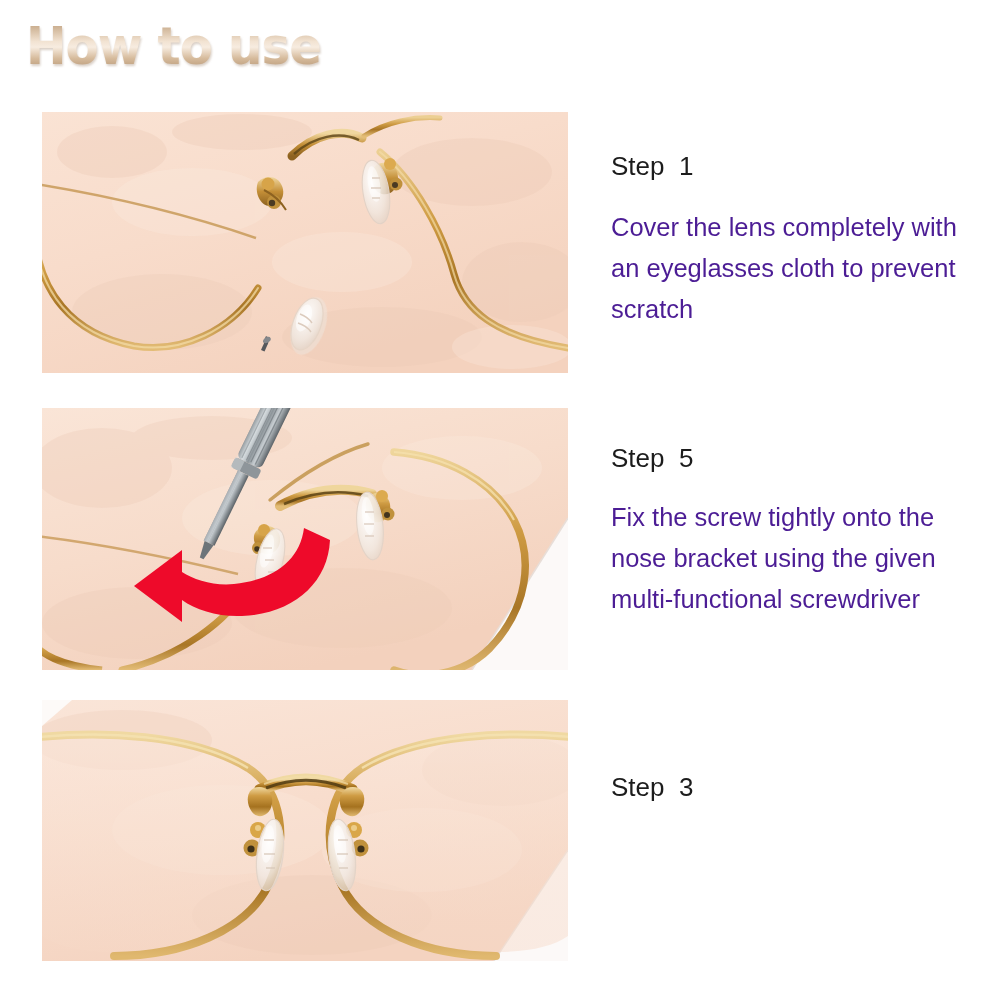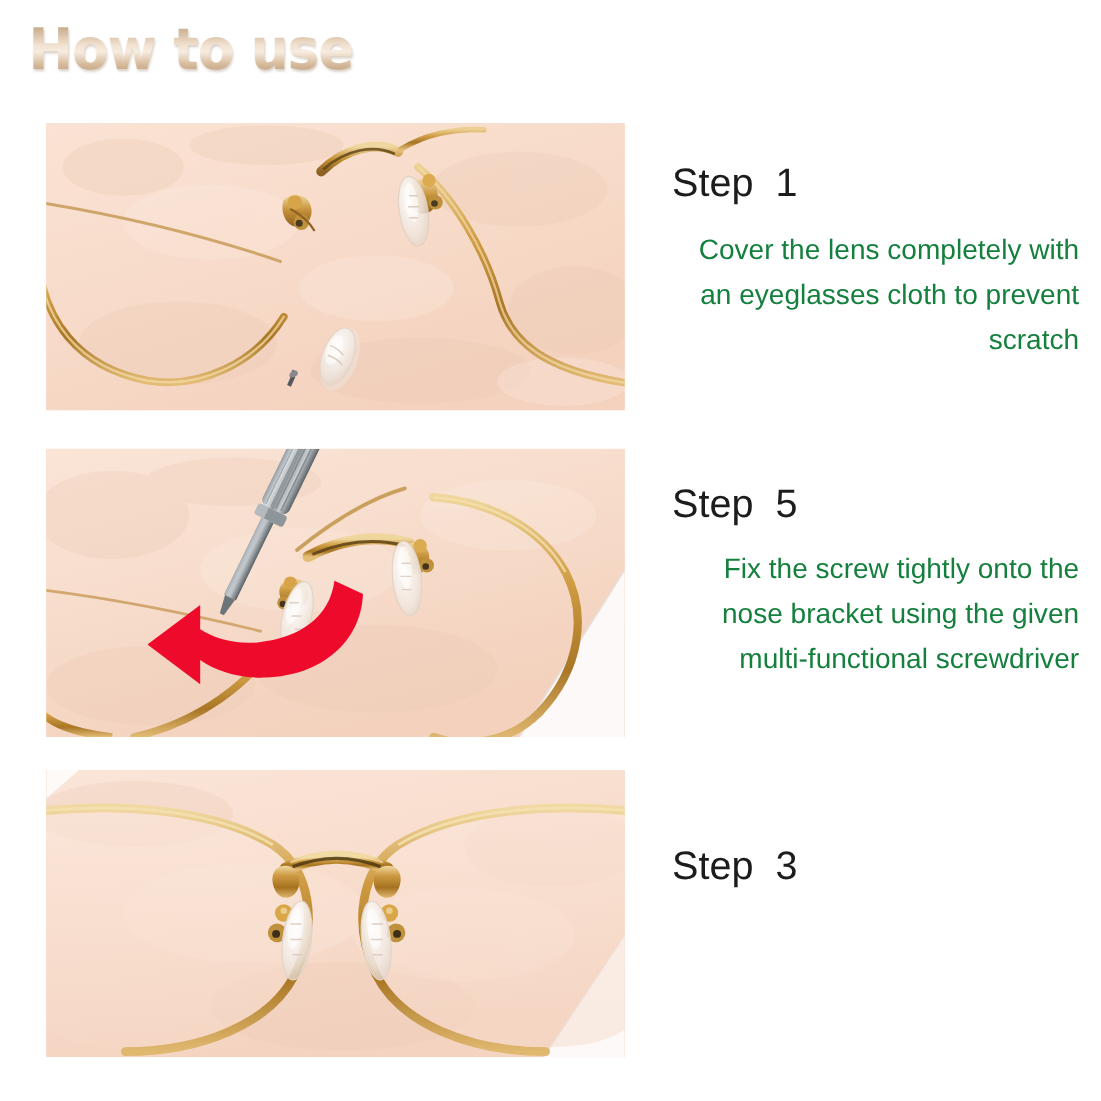--- a/index.html
+++ b/index.html
@@ -66,34 +66,33 @@
     left: 611px;
     width: 370px;
   }
   #step-block-1 { top: 143px; }
   #step-block-2 { top: 435px; }
   #step-block-3 { top: 764px; }
 
   .step-heading {
     font-family: "Liberation Sans", sans-serif;
     font-weight: 400;
-    font-size: 36px;
+    font-size: 26px;
     line-height: 46px;
     color: #1c1c1c;
     margin: 0 0 16px 0;
     white-space: pre;
   }
   .step-body {
     font-family: "Liberation Sans", sans-serif;
     font-weight: 400;
     font-size: 25.5px;
     line-height: 41px;
-    color: #15803d;
+    color: #4c1d95;
     margin: 0;
-    text-align: right;
   }
   #step-block-1 .step-body { margin-top: 18px; }
   #step-block-2 .step-body { margin-top: 0; }
   #step-block-3 .step-body { margin-top: 26px; }
 </style>
 </head>
 <body>
 
 <div id="page-title">How to use</div>
 

